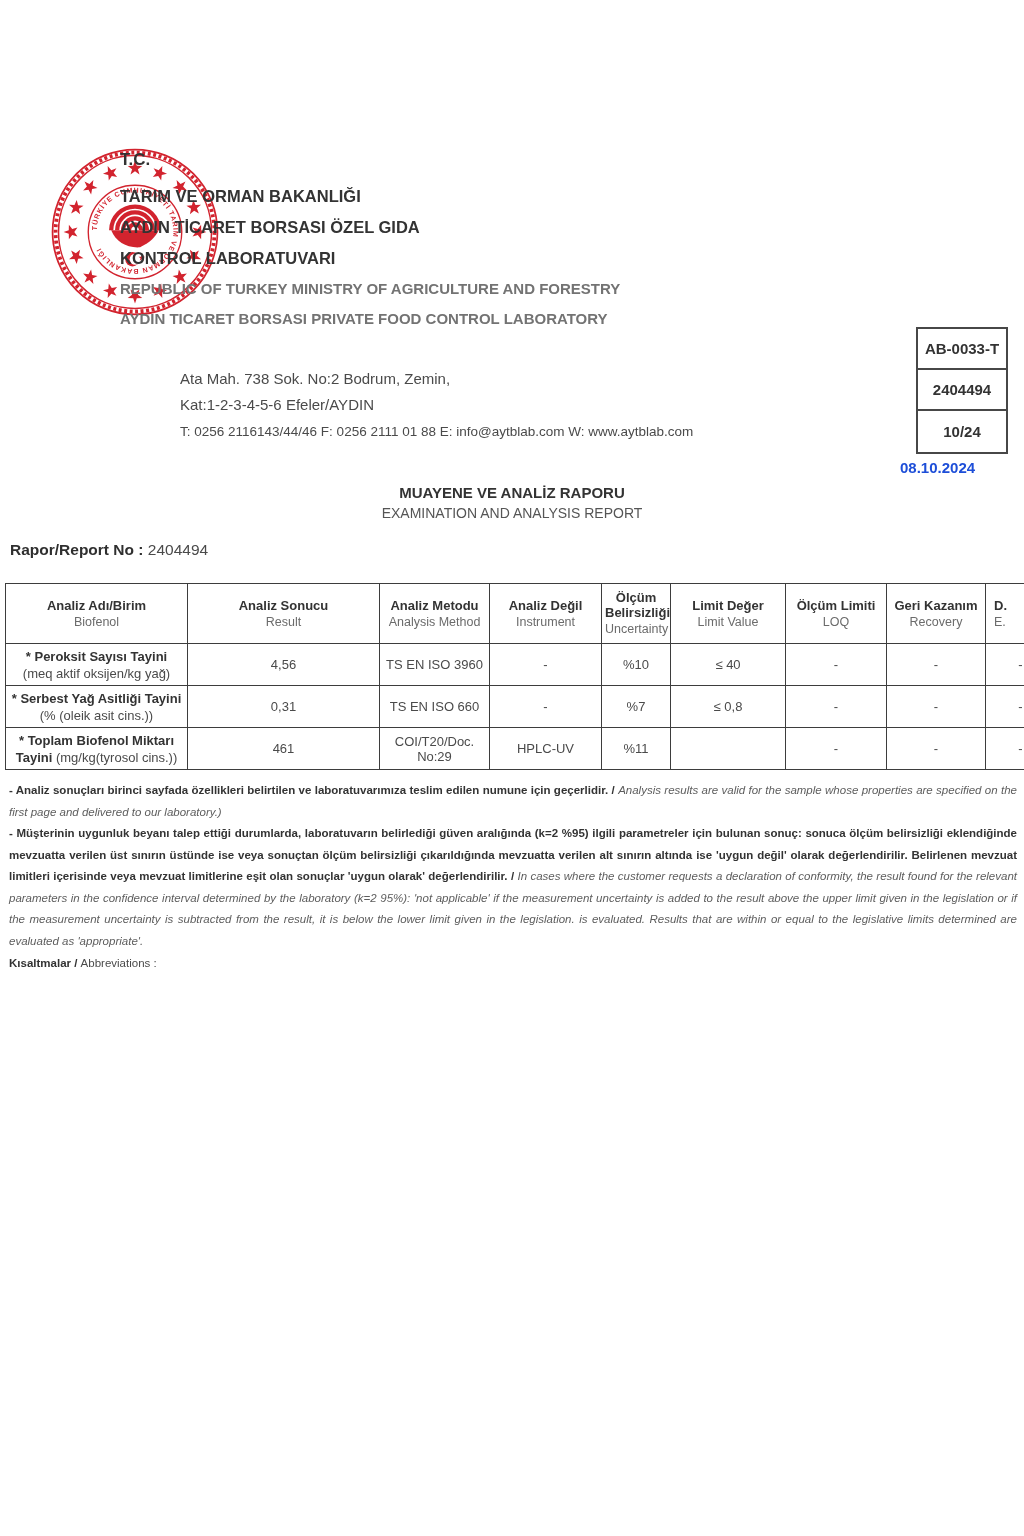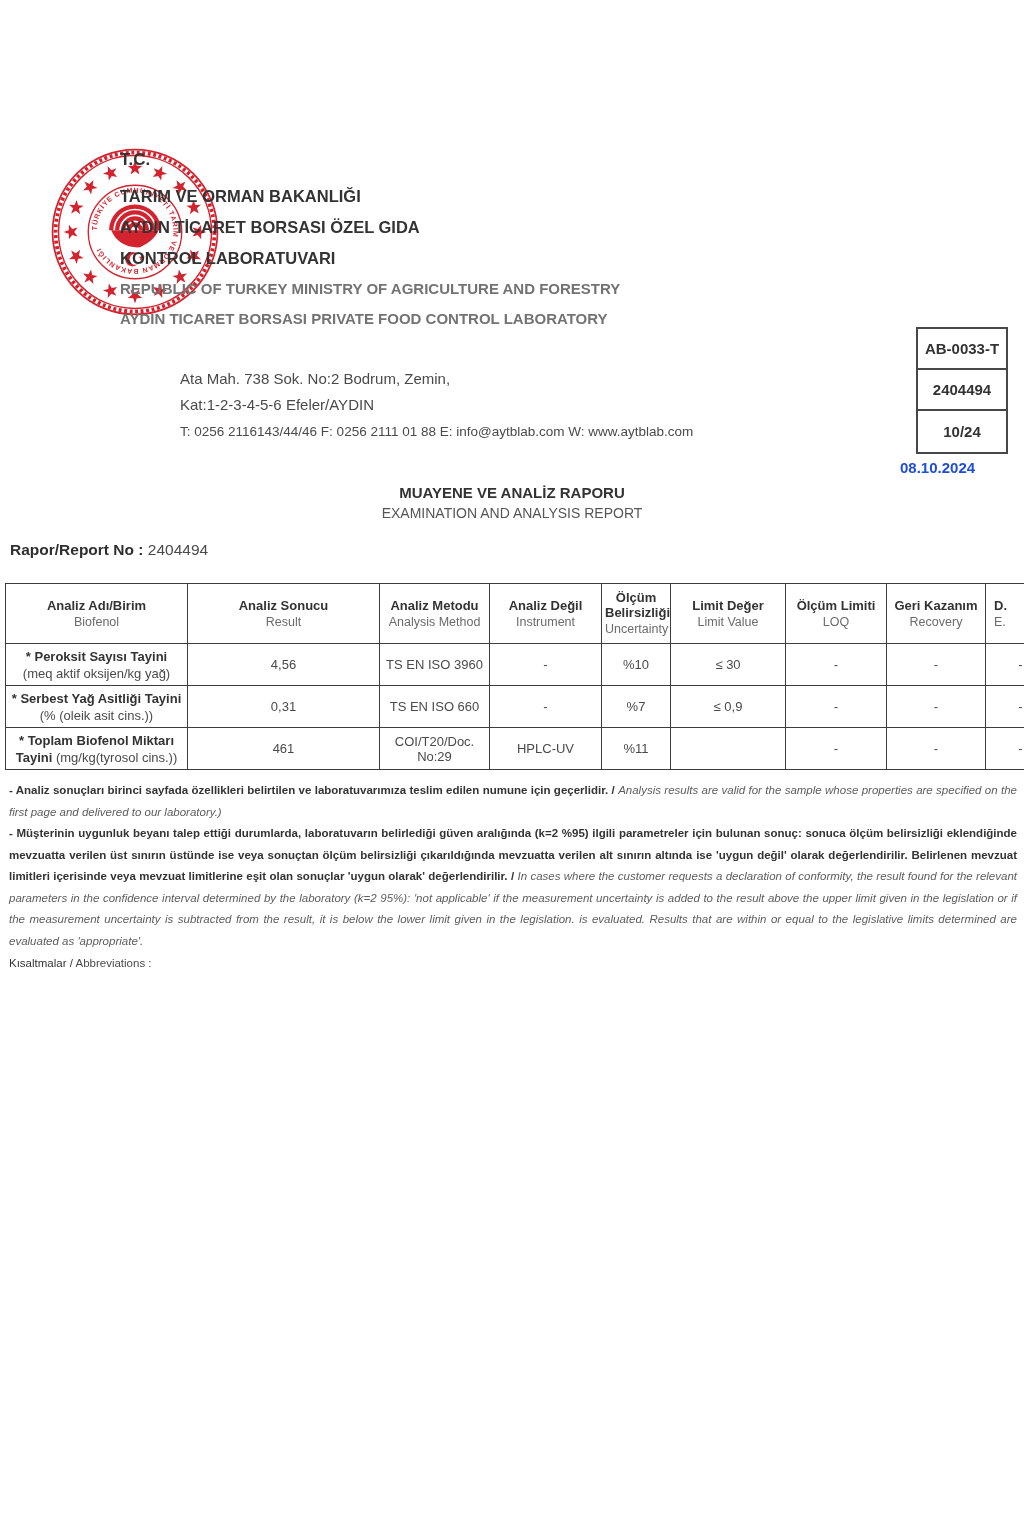--- a/index.html
+++ b/index.html
@@ -41,21 +41,21 @@
   table.analysis td { height:42px; font-size:13px; color:#4a4a4a; text-align:center; padding:2px 4px; }
   td.name-cell { text-align:left; padding:3px 4px 3px 6px; line-height:17px; }
   td.name-cell .nb { font-weight:bold; color:#333; }
   td.name-cell .nr { color:#4a4a4a; }
   
   .foot { position:absolute; left:9px; top:780px; width:1008px; }
   .foot p { font-size:11.5px; line-height:21.5px; text-align:justify; margin:0; }
   .foot .ftr { font-weight:bold; color:#333; }
   .foot .fen { font-style:italic; color:#5d5d5d; }
   .abbr-head { margin-top:2px; font-size:11.5px; line-height:19px; }
-  .abbr-head .ftr { font-weight:normal; color:#333; }
+  .abbr-head .ftr { font-weight:bold; color:#333; }
   .abbr-head .fplain { color:#4a4a4a; }
   .abbr-line { font-size:11.5px; color:#4a4a4a; line-height:19px; }
 </style>
 </head>
 <body>
 
 <div class="page">
 
   <svg class="logo" viewBox="0 0 200 200">
     <defs>
@@ -188,32 +188,32 @@
             </th>
         </tr>
       </thead>
       <tbody>
         <tr>
           <td class="name-cell"><span class="nb">* Peroksit Sayısı Tayini</span><span class="nr"> (meq aktif oksijen/kg yağ)</span></td>
           <td>4,56</td>
           <td>TS EN ISO 3960</td>
           <td>-</td>
           <td>%10</td>
-          <td>≤ 30</td>
+          <td>≤ 40</td>
           <td>-</td>
           <td>-</td>
           <td>-</td>
         </tr>
         <tr>
           <td class="name-cell"><span class="nb">* Serbest Yağ Asitliği Tayini</span><span class="nr"> (% (oleik asit cins.))</span></td>
           <td>0,31</td>
           <td>TS EN ISO 660</td>
           <td>-</td>
           <td>%7</td>
-          <td>≤ 0,9</td>
+          <td>≤ 0,8</td>
           <td>-</td>
           <td>-</td>
           <td>-</td>
         </tr>
         <tr>
           <td class="name-cell"><span class="nb">* Toplam Biofenol Miktarı Tayini</span><span class="nr"> (mg/kg(tyrosol cins.))</span></td>
           <td>461</td>
           <td>COI/T20/Doc. No:29</td>
           <td>HPLC-UV</td>
           <td>%11</td>

